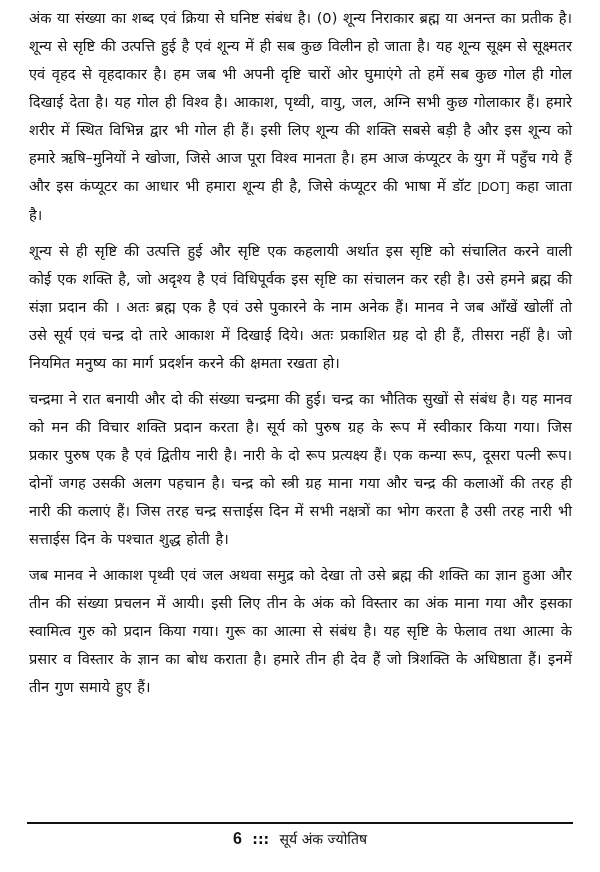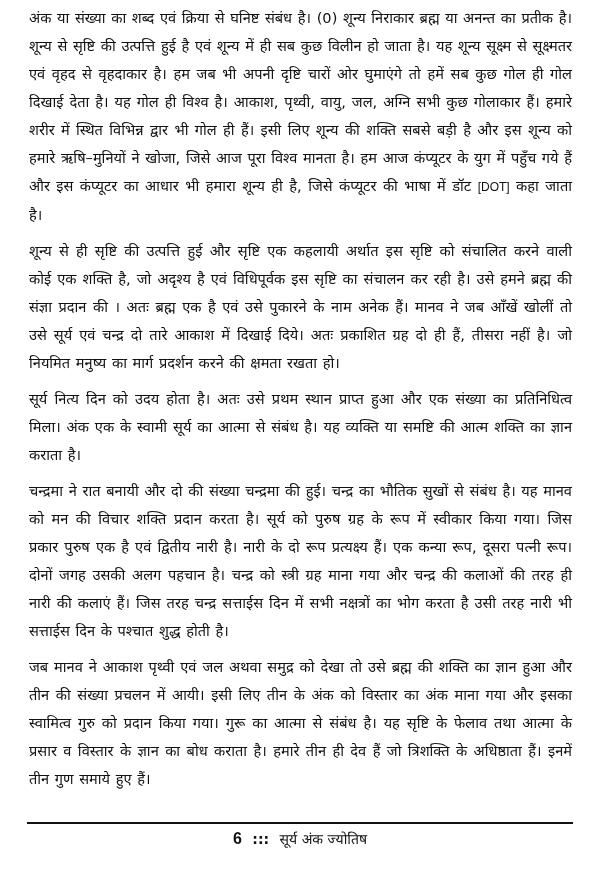--- a/index.html
+++ b/index.html
@@ -29,21 +29,20 @@
   }
   .footer .num { font-family: "Liberation Sans", sans-serif; font-weight: bold; font-size: 16px; }
   .footer .sep { margin: 0 6px; font-weight: bold; }
 </style>
 </head>
 <body>
 
 <div class="page">
   <p class="para"><span>अंक या संख्या का शब्द एवं क्रिया से घनिष्ट संबंध है। (0) शून्य निराकार ब्रह्म या अनन्त का प्रतीक है। शून्य से सृष्टि की उत्पत्ति हुई है एवं शून्य में ही सब कुछ विलीन हो जाता है। यह शून्य सूक्ष्म से सूक्ष्मतर एवं वृहद से वृहदाकार है। हम जब भी अपनी दृष्टि चारों ओर घुमाएंगे तो हमें सब कुछ गोल ही गोल दिखाई देता है। यह गोल ही विश्व है। आकाश, पृथ्वी, वायु, जल, अग्नि सभी कुछ गोलाकार हैं। हमारे शरीर में स्थित विभिन्न द्वार भी गोल ही हैं। इसी लिए शून्य की शक्ति सबसे बड़ी है और इस शून्य को हमारे ऋषि–मुनियों ने खोजा, जिसे आज पूरा विश्व मानता है। हम आज कंप्यूटर के युग में पहुँच गये हैं और इस कंप्यूटर का आधार भी हमारा शून्य ही है, जिसे कंप्यूटर की भाषा में डॉट </span><span class="latin">[DOT]</span><span> कहा जाता है।</span></p>
   <p class="para">शून्य से ही सृष्टि की उत्पत्ति हुई और सृष्टि एक कहलायी अर्थात इस सृष्टि को संचालित करने वाली कोई एक शक्ति है, जो अदृश्य है एवं विधिपूर्वक इस सृष्टि का संचालन कर रही है। उसे हमने ब्रह्म की संज्ञा प्रदान की । अतः ब्रह्म एक है एवं उसे पुकारने के नाम अनेक हैं। मानव ने जब आँखें खोलीं तो उसे सूर्य एवं चन्द्र दो तारे आकाश में दिखाई दिये। अतः प्रकाशित ग्रह दो ही हैं, तीसरा नहीं है। जो नियमित मनुष्य का मार्ग प्रदर्शन करने की क्षमता रखता हो।</p>
-  <p class="para">सूर्य नित्य दिन को उदय होता है। अतः उसे प्रथम स्थान प्राप्त हुआ और एक संख्या का प्रतिनिधित्व मिला। अंक एक के स्वामी सूर्य का आत्मा से संबंध है। यह व्यक्ति या समष्टि की आत्म शक्ति का ज्ञान कराता है।</p>
   <p class="para">चन्द्रमा ने रात बनायी और दो की संख्या चन्द्रमा की हुई। चन्द्र का भौतिक सुखों से संबंध है। यह मानव को मन की विचार शक्ति प्रदान करता है। सूर्य को पुरुष ग्रह के रूप में स्वीकार किया गया। जिस प्रकार पुरुष एक है एवं द्वितीय नारी है। नारी के दो रूप प्रत्यक्ष्य हैं। एक कन्या रूप, दूसरा पत्नी रूप। दोनों जगह उसकी अलग पहचान है। चन्द्र को स्त्री ग्रह माना गया और चन्द्र की कलाओं की तरह ही नारी की कलाएं हैं। जिस तरह चन्द्र सत्ताईस दिन में सभी नक्षत्रों का भोग करता है उसी तरह नारी भी सत्ताईस दिन के पश्चात शुद्ध होती है।</p>
   <p class="para">जब मानव ने आकाश पृथ्वी एवं जल अथवा समुद्र को देखा तो उसे ब्रह्म की शक्ति का ज्ञान हुआ और तीन की संख्या प्रचलन में आयी। इसी लिए तीन के अंक को विस्तार का अंक माना गया और इसका स्वामित्व गुरु को प्रदान किया गया। गुरू का आत्मा से संबंध है। यह सृष्टि के फेलाव तथा आत्मा के प्रसार व विस्तार के ज्ञान का बोध कराता है। हमारे तीन ही देव हैं जो त्रिशक्ति के अधिष्ठाता हैं। इनमें तीन गुण समाये हुए हैं।</p>
 </div>
 
 <div class="rule"></div>
 
 <div class="footer">
   <span class="num">6</span>
   <span class="sep">:::</span>
   <span>सूर्य अंक ज्योतिष</span>

